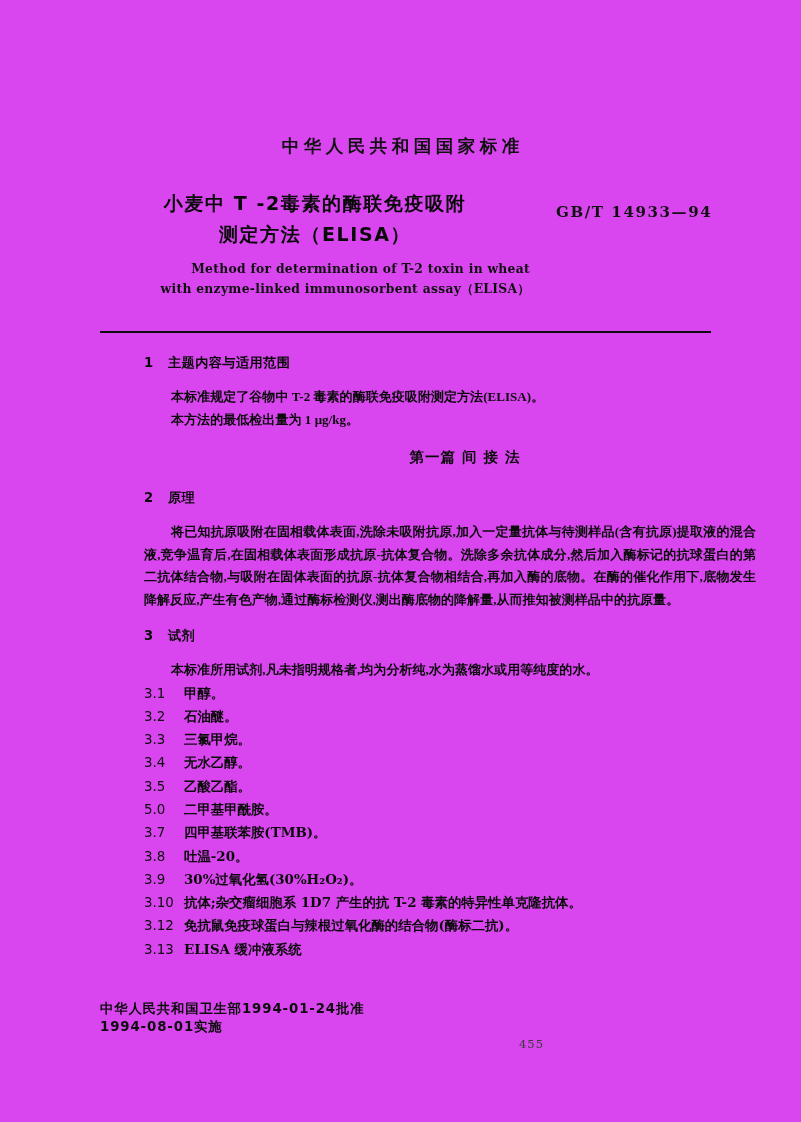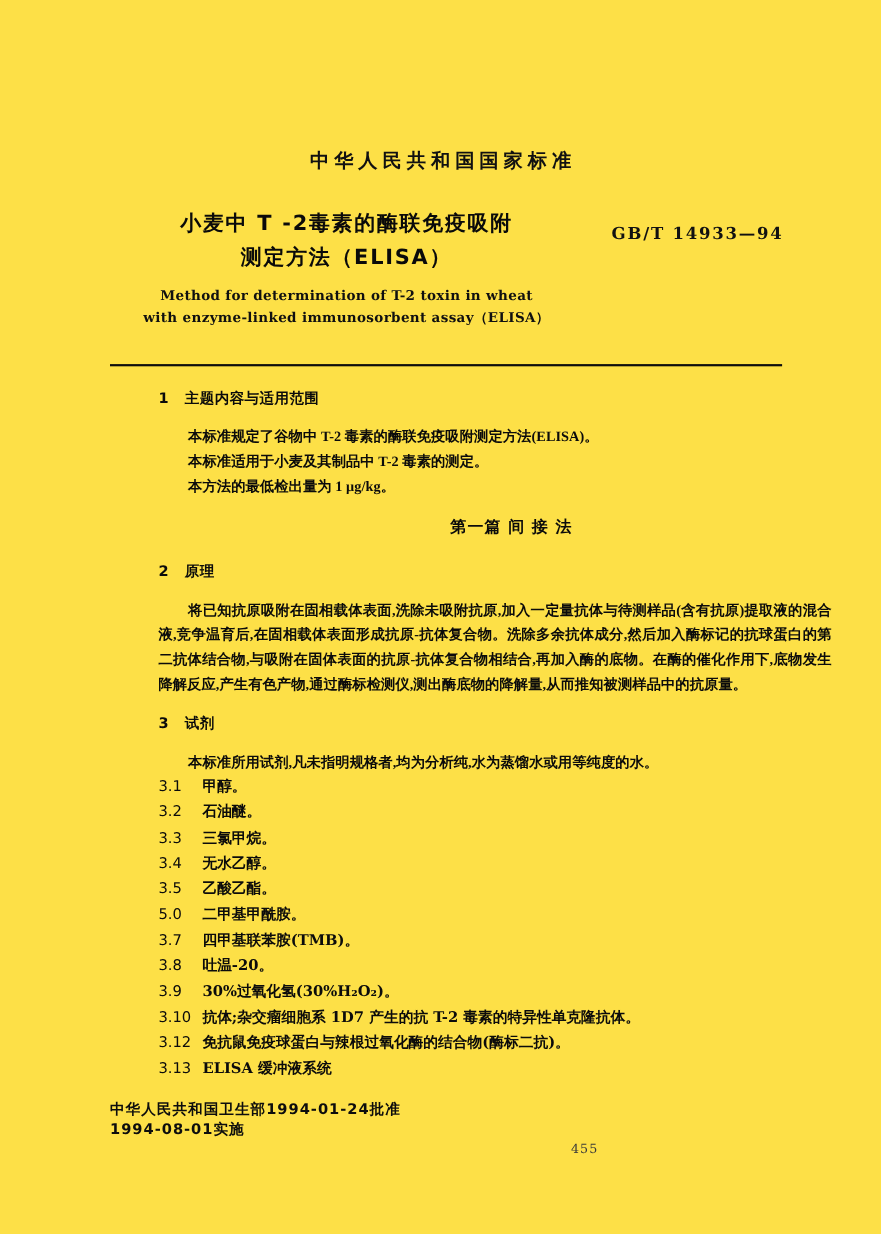--- a/index.html
+++ b/index.html
@@ -13,21 +13,21 @@
     position: relative;
     font-family: "DejaVu Serif", "Liberation Serif", serif;
     color: #0b0b0b;
     overflow: hidden;
   }
   .page {
     position: absolute;
     left: 0; top: 0;
     width: 801px;
     height: 1122px;
-    background: #fde047;
+    background: #d946ef;
   }
 
   
   .national-std {
     position: absolute;
     left: 0; right: 0;
     top: 134px;
     text-align: center;
     font-family: "DejaVu Sans", "Liberation Sans", sans-serif;
     font-weight: bold;
@@ -64,21 +64,21 @@
     letter-spacing: 1.6px;
     color: #111;
     white-space: nowrap;
   }
 
   .eng-title {
     position: absolute;
     left: 100px;
     top: 259px;
     width: 430px;
-    text-align: center;
+    text-align: right;
   }
   .eng-line {
     font-family: "DejaVu Serif", "Liberation Serif", serif;
     font-weight: bold;
     font-size: 12.3px;
     line-height: 20px;
     letter-spacing: 0.3px;
     color: #101010;
     white-space: nowrap;
   }
@@ -220,21 +220,20 @@
 
   <div class="rule"></div>
 
   <div class="body">
 
     <p class="sec-head">
       <span class="num">1</span><span>主题内容与适用范围</span>
     </p>
     <div class="gap-sm"></div>
     <p class="para indent">本标准规定了谷物中 T-2 毒素的酶联免疫吸附测定方法(ELISA)。</p>
-    <p class="para indent">本标准适用于小麦及其制品中 T-2 毒素的测定。</p>
     <p class="para indent">本方法的最低检出量为 1 μg/kg。</p>
 
     <div class="gap-md"></div>
 
     <p class="part-head">第一篇  间  接  法</p>
 
     <div class="gap-lg"></div>
 
     <p class="sec-head">
       <span class="num">2</span><span>原理</span>

